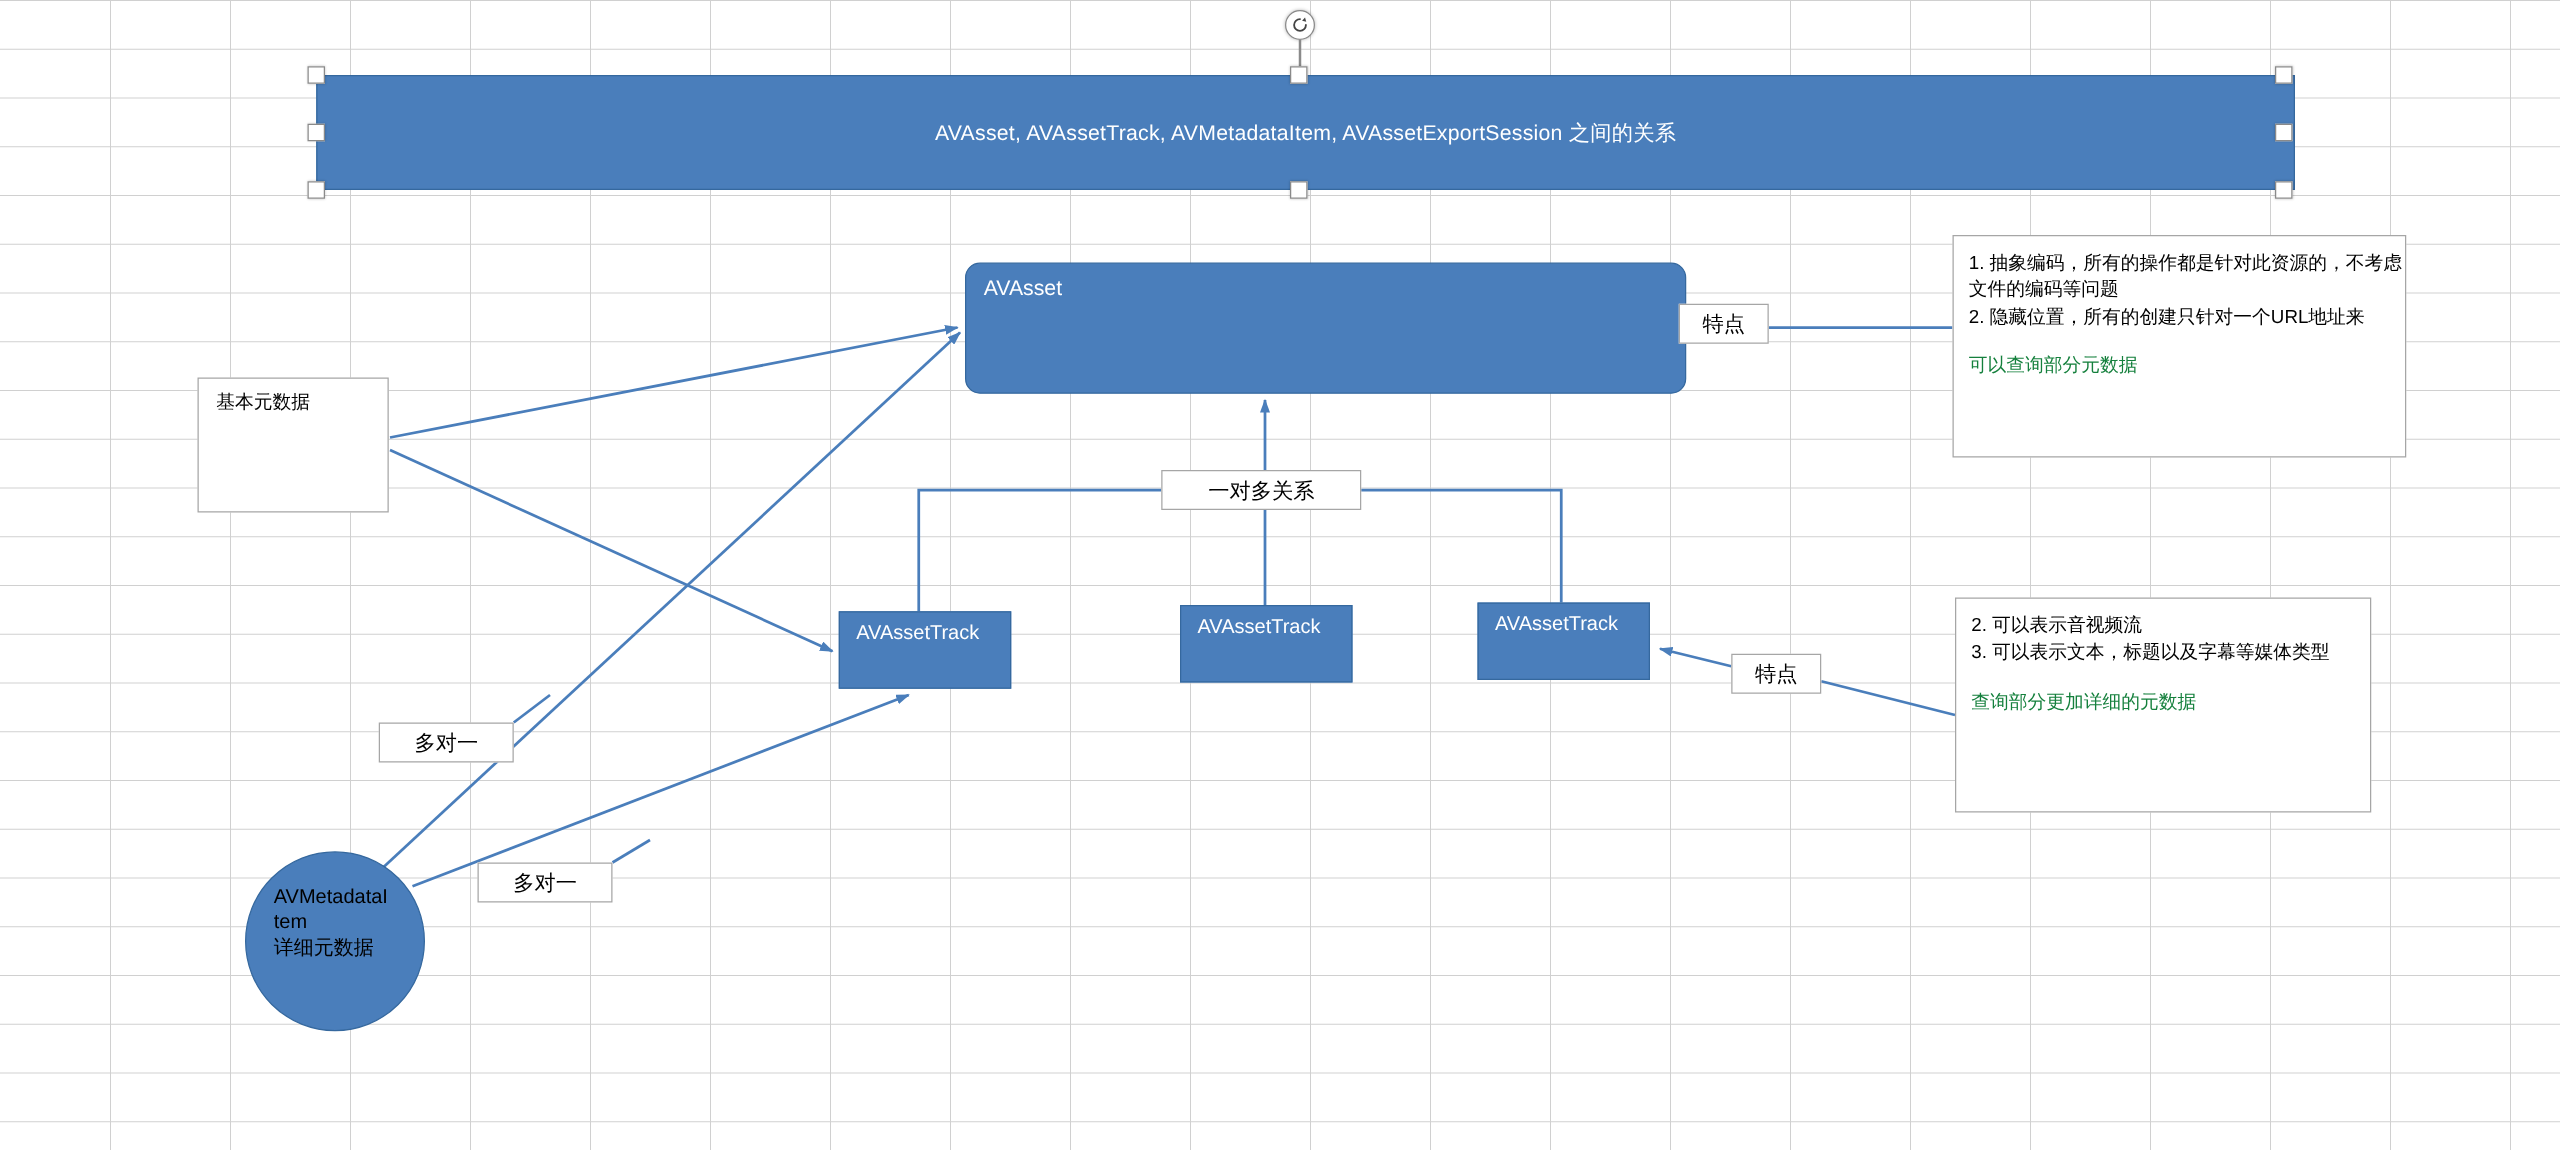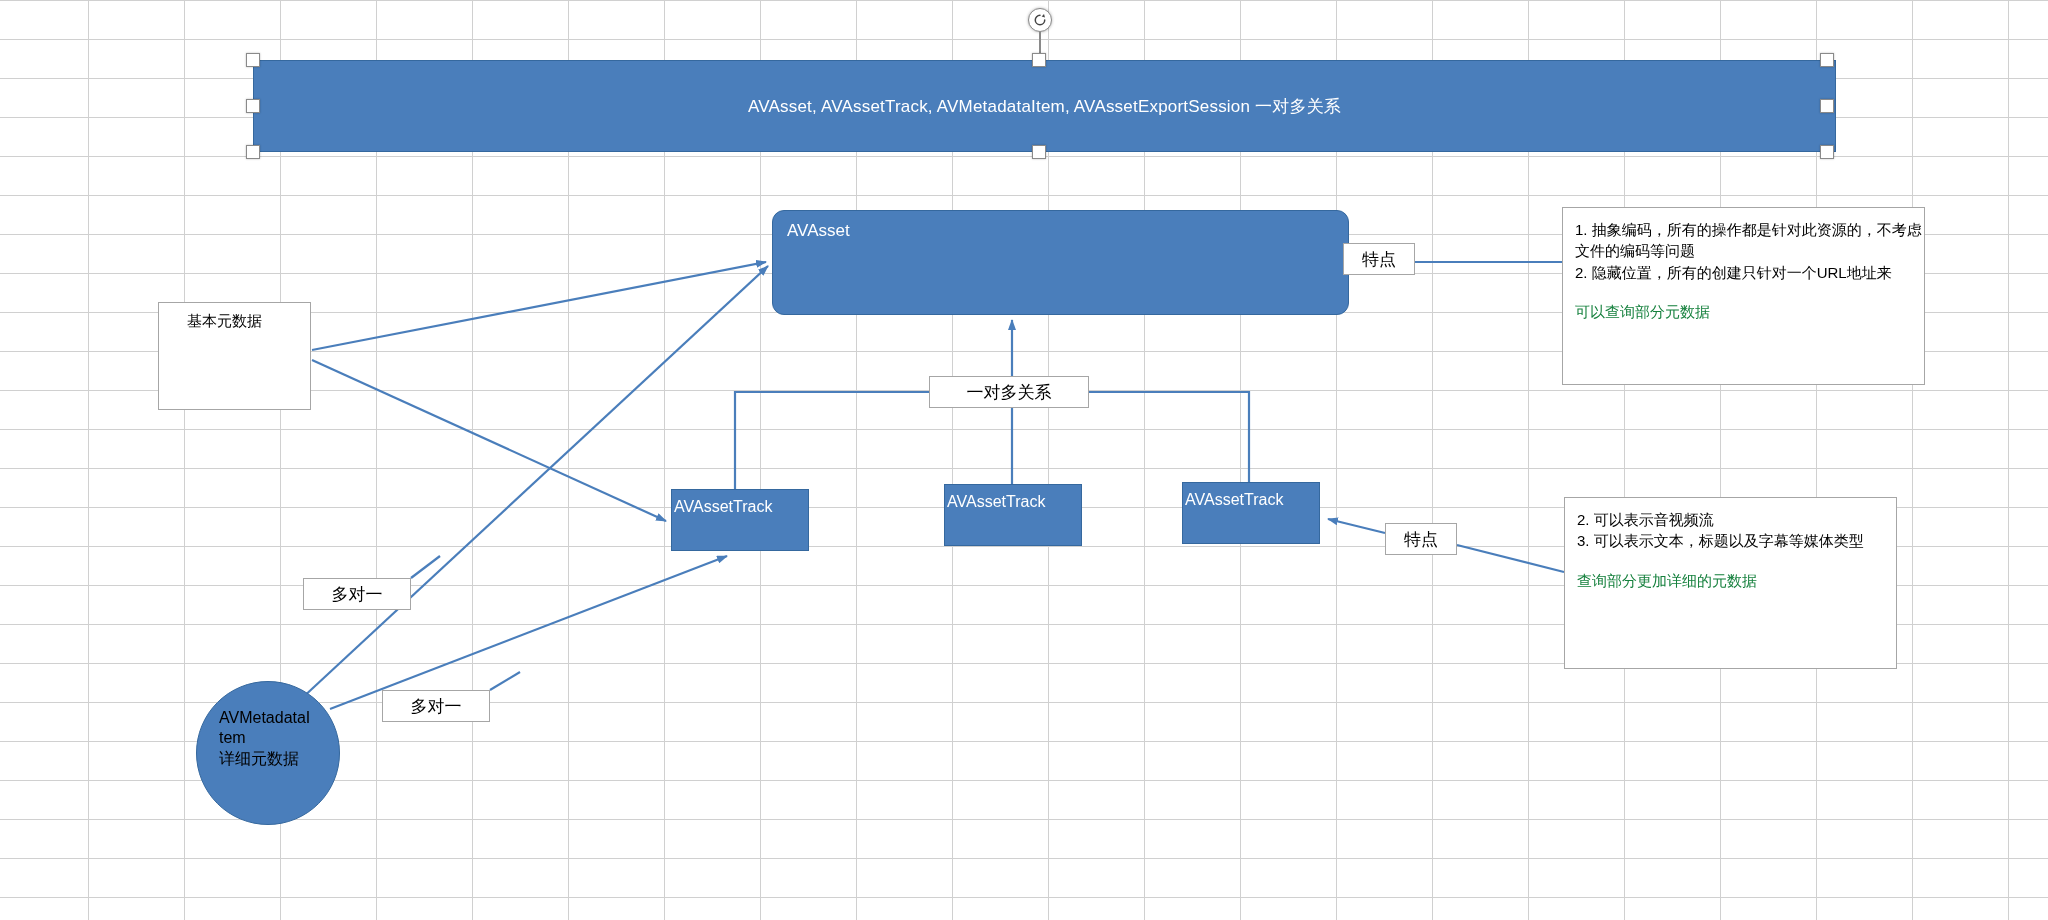--- a/index.html
+++ b/index.html
@@ -54,21 +54,21 @@
   .avasset-box {
     left: 772px; top: 210px;
     width: 577px; height: 105px;
     padding: 10px 14px;
     font-size: 17px;
     border-radius: 12px;
   }
 
   .track-box {
     width: 138px; height: 62px;
-    padding: 8px 2px;
+    padding: 8px 13px;
     font-size: 16px;
   }
   .track-1 { left: 671px; top: 489px; }
   .track-2 { left: 944px; top: 484px; }
   .track-3 { left: 1182px; top: 482px; }
 
   .circle-node {
     left: 196px; top: 681px;
     width: 144px; height: 144px;
     border-radius: 50%;
@@ -87,21 +87,21 @@
   
   .white-box {
     background: #ffffff;
     border: 1px solid #a6a6a6;
     color: #000000;
   }
 
   .meta-box {
     left: 158px; top: 302px;
     width: 153px; height: 108px;
-    padding: 9px 0 0 28px;
+    padding: 9px 0 0 14px;
     font-size: 15px;
   }
 
   .pill {
     height: 32px;
     display: flex;
     align-items: center;
     justify-content: center;
     font-size: 17px;
     padding: 0 10px;
@@ -115,21 +115,20 @@
 
   
   .note {
     background: #ffffff;
     border: 1px solid #a6a6a6;
     font-size: 15px;
     line-height: 1.42;
     padding: 11px 0 11px 12px;
     box-sizing: border-box;
     color: #000000;
-    margin-top: 19px;
   }
   .note-top   { left: 1562px; top: 188px; width: 363px; height: 178px; }
   .note-bottom{ left: 1564px; top: 478px; width: 333px; height: 172px; }
   .note .red { color: #15803d; margin-top: 18px; }
   .note-line { white-space: normal; }
 
   
   .handle {
     position: absolute;
     width: 14px; height: 14px;
@@ -203,21 +202,21 @@
       <line x1="1457" y1="545" x2="1564" y2="572"></line>
 
       <line x1="411" y1="578" x2="440" y2="556"></line>
       <line x1="490" y1="690" x2="520" y2="672"></line>
     </g>
   </svg>
 
   <div class="ghost"></div>
 
   <div class="node blue-box title-banner">
-    <span>AVAsset, AVAssetTrack, AVMetadataItem, AVAssetExportSession 一对多关系</span>
+    <span>AVAsset, AVAssetTrack, AVMetadataItem, AVAssetExportSession 之间的关系</span>
   </div>
 
   <div class="rot-handle">
     <svg width="14" height="14" viewBox="0 0 16 16" aria-hidden="true">
       <path d="M8 2.6 A5.4 5.4 0 1 0 13.4 8" fill="none" stroke="#444" stroke-width="1.7" stroke-linecap="round"></path>
       <path d="M12.6 1.2 L13.7 5.1 L9.9 4.0 z" fill="#444"></path>
     </svg>
   </div>
   <div class="rot-stem"></div>
 

